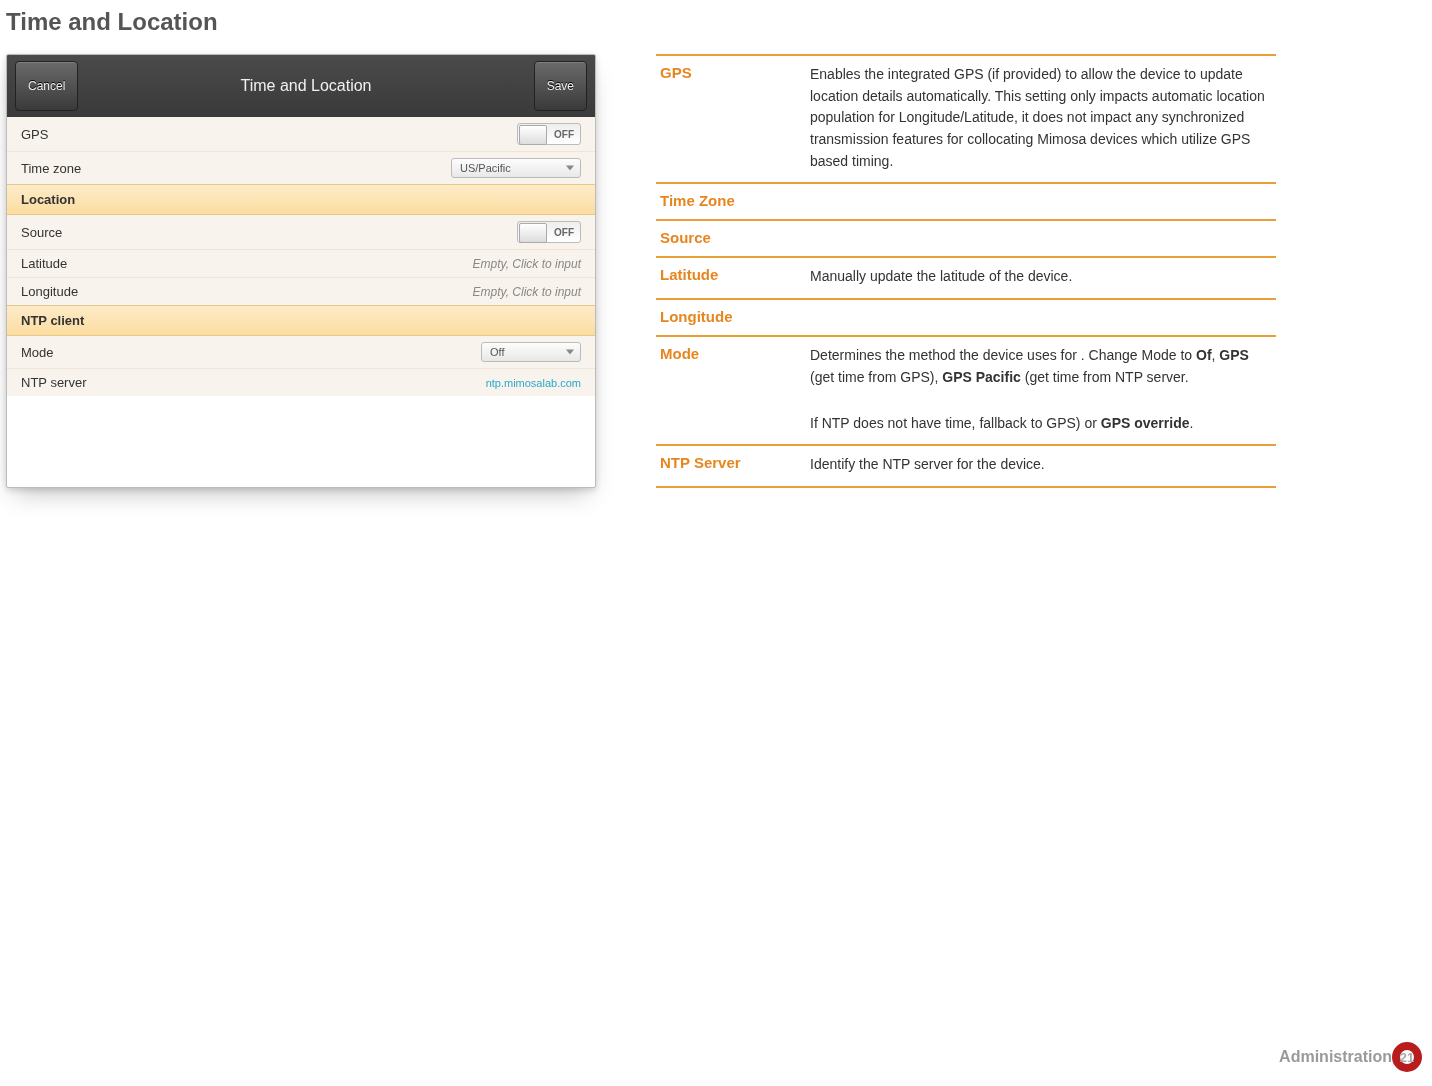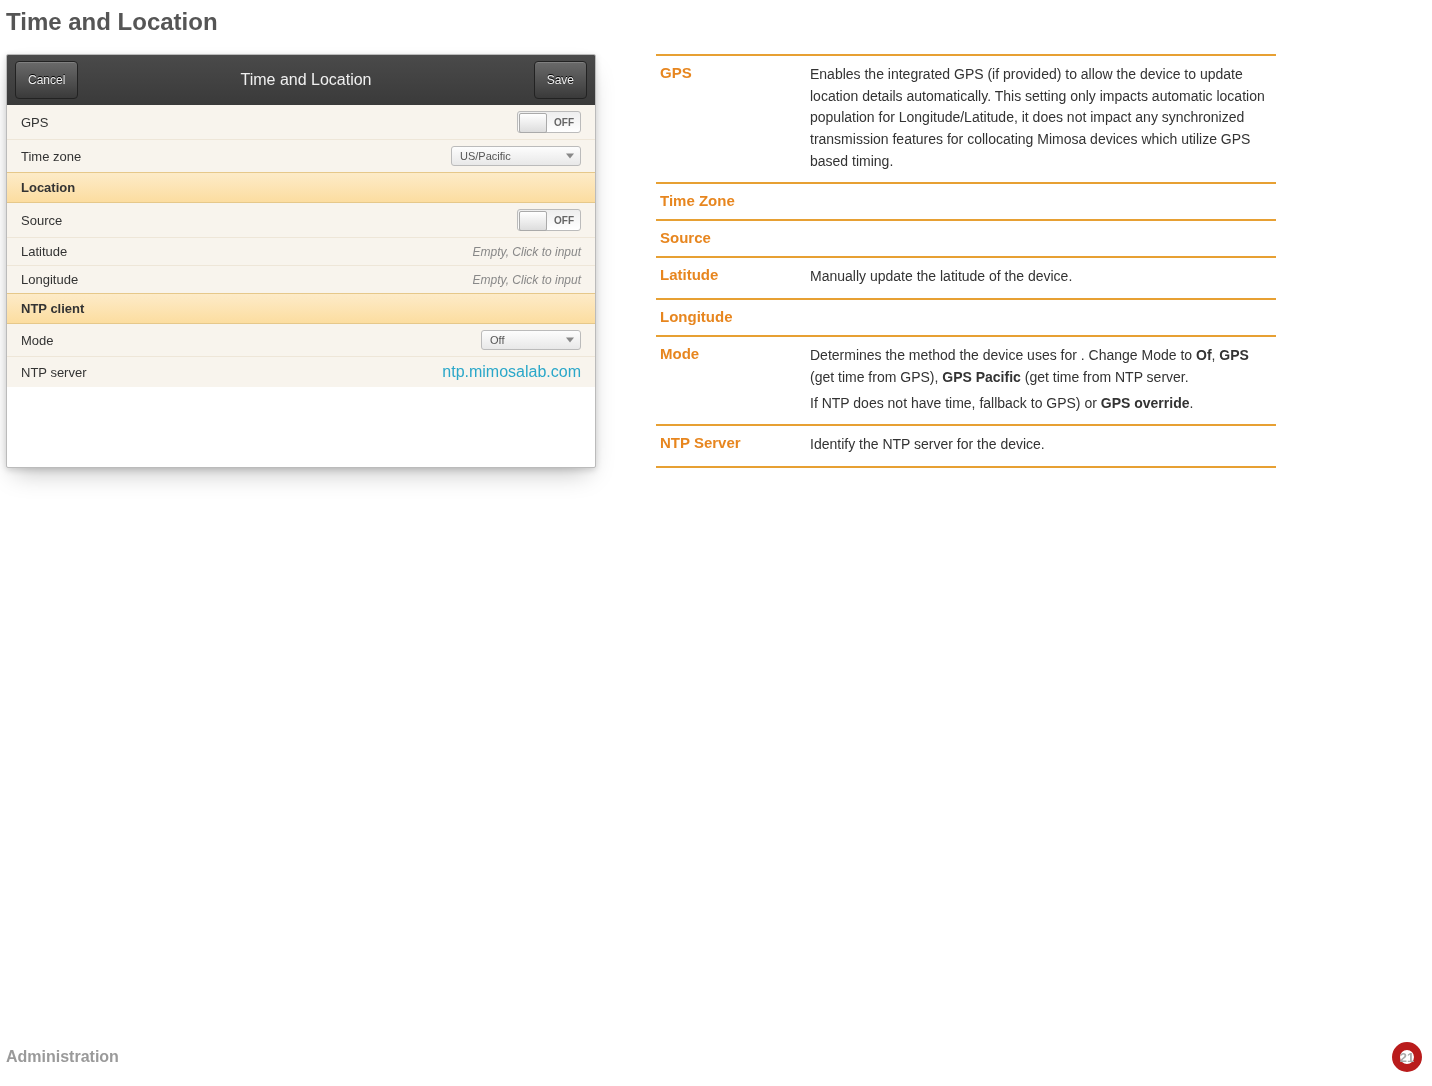--- a/index.html
+++ b/index.html
@@ -39,21 +39,21 @@
     align-items: center;
     justify-content: space-between;
     padding: 6px 8px;
     font-size: 14px;
   }
   .btn {
     background: linear-gradient(#6a6a6a, #3a3a3a);
     color: #eee;
     border: 1px solid #222;
     border-radius: 4px;
-    padding: 11px 12px;
+    padding: 17px 12px;
     font-size: 12px;
     text-shadow: 0 -1px 0 #000;
     box-shadow: inset 0 1px 0 rgba(255,255,255,0.15);
     cursor: pointer;
   }
   .panel-title {
     flex: 1;
     text-align: center;
     font-size: 16px;
     color: #f0f0f0;
@@ -115,21 +115,21 @@
     border-right: 4px solid transparent;
     border-top: 5px solid #888;
   }
   .placeholder {
     font-style: italic;
     color: #888;
     font-size: 12px;
   }
   .link-val {
     color: #2aa7c9;
-    font-size: 16px;
+    font-size: 11px;
   }
   
   .defs {
     flex: 1;
     max-width: 620px;
   }
   .def-row {
     border-top: 2px solid #e7a033;
     padding: 8px 4px 10px 4px;
     display: flex;
@@ -141,28 +141,28 @@
     color: #e7861f;
     font-weight: bold;
     font-size: 15px;
     flex-shrink: 0;
   }
   .def-desc {
     color: #333;
     font-size: 14px;
     line-height: 1.55;
   }
-  .def-desc p + p { margin-top: 4px; }
+  .def-desc p + p { margin-top: 24px; }
   
   .footer {
     position: absolute;
     bottom: 14px;
     left: 6px; right: 10px;
     display: flex;
-    justify-content: space-between;
+    justify-content: flex-end;
     align-items: center;
   }
   .footer-label {
     color: #9a9a9a;
     font-weight: bold;
     font-size: 16px;
   }
   .page-num {
     width: 30px; height: 30px;
     border: 8px solid #b91c1c;

